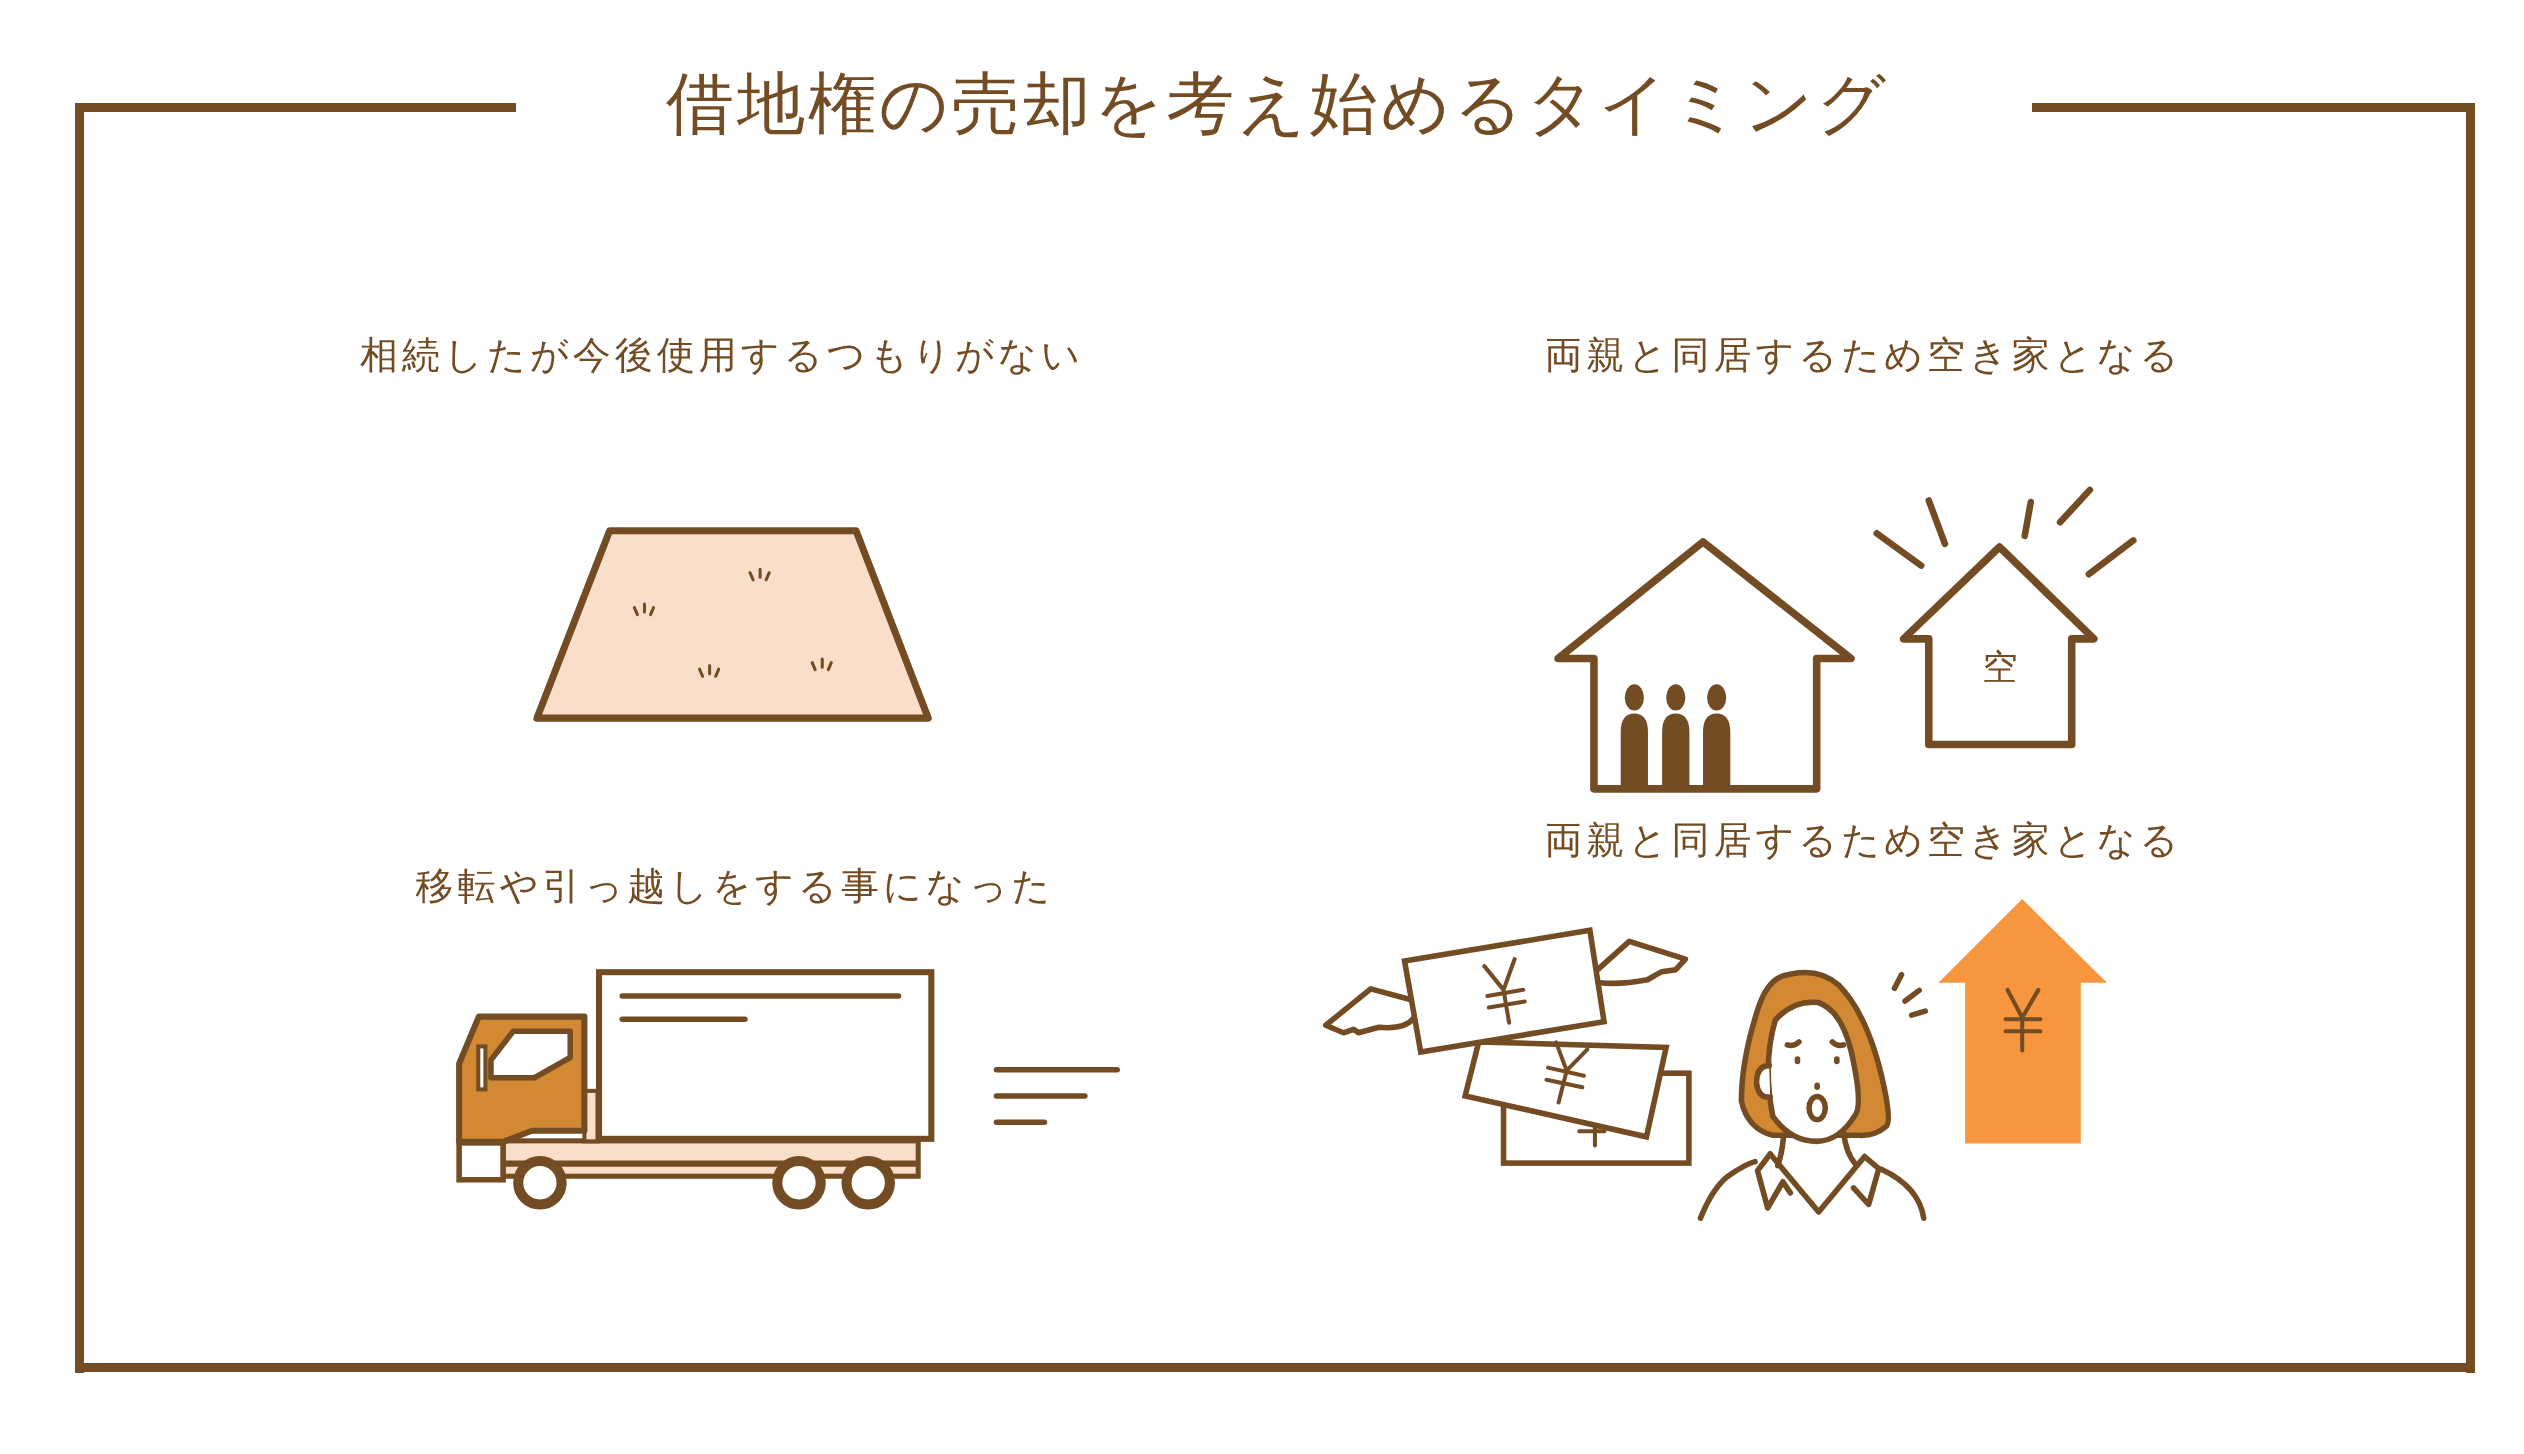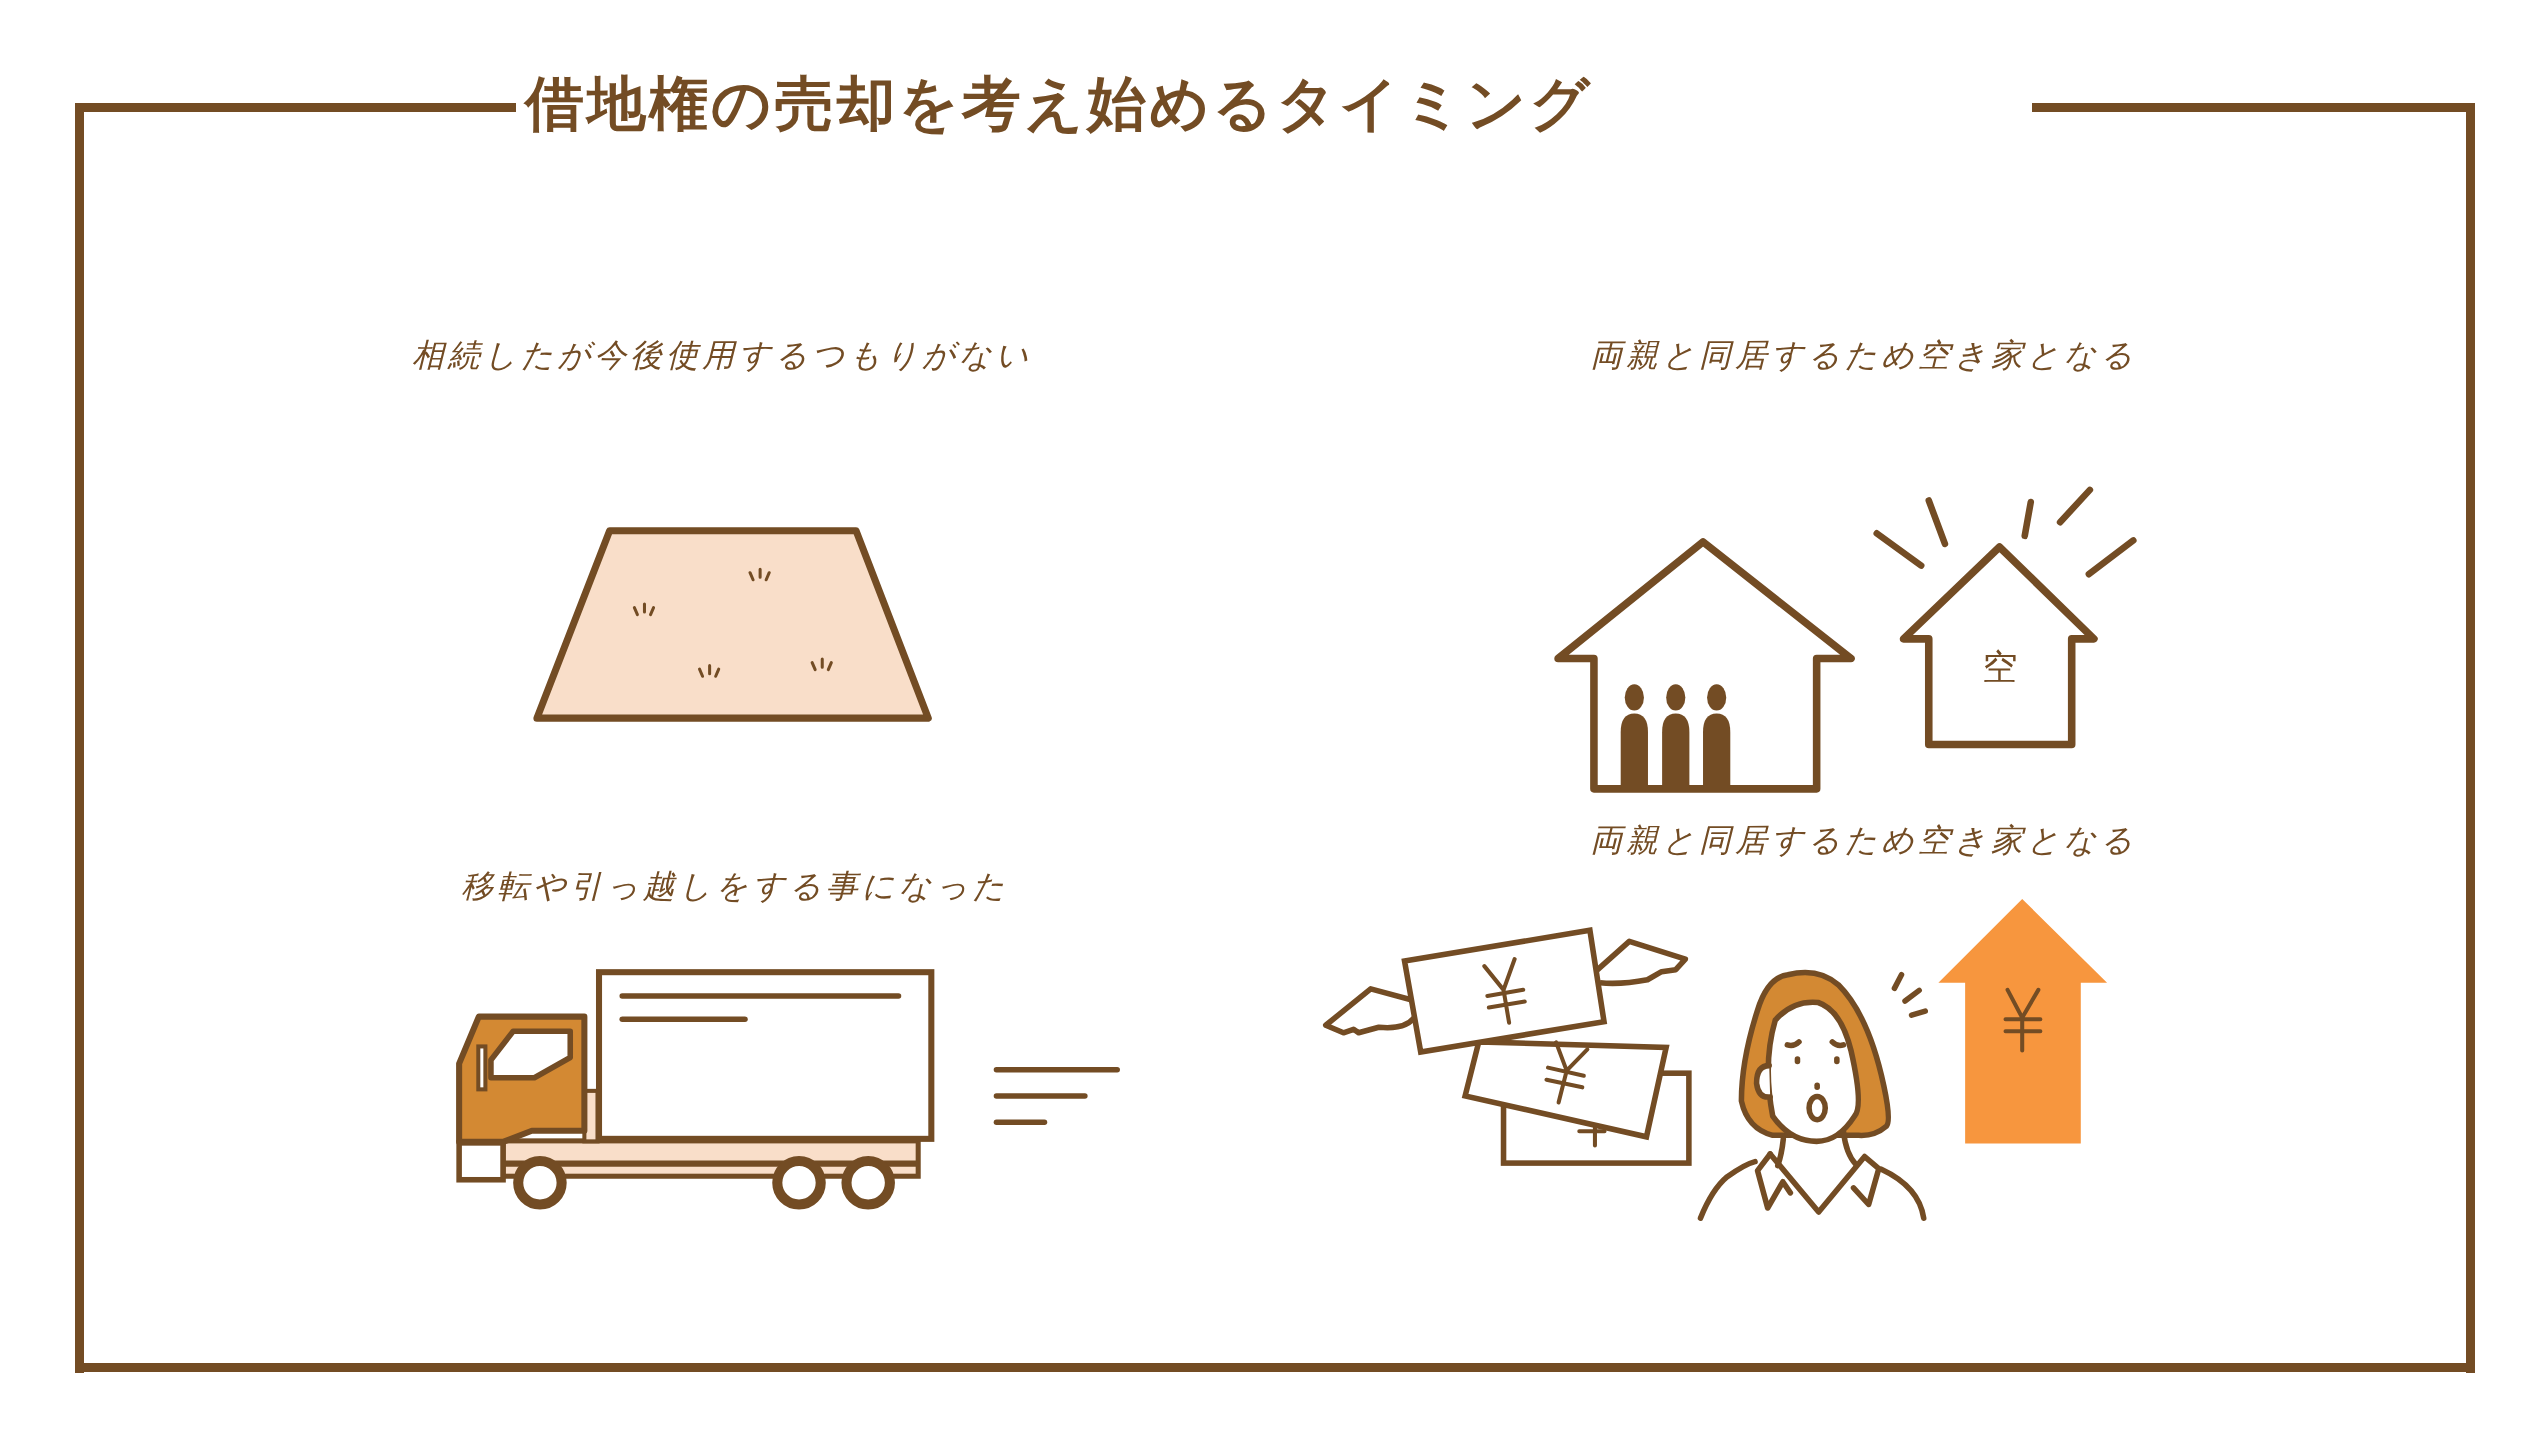--- a/index.html
+++ b/index.html
@@ -1,23 +1,23 @@
 <!DOCTYPE html>
 <html style="font-size:8px"><head>
 <meta charset="utf-8">
 <style>
   html, body { margin: 0; padding: 0; background: #ffffff; }
   body { width: 2549px; height: 1455px; position: relative; overflow: hidden;
          font-family: "DejaVu Serif", "Liberation Serif", serif; color: #734C24; }
   .frame-line { position: absolute; background: #734C24; }
   .title { position: absolute; left: 525px; top: 56px; width: 1505px; height: 96px;
-           text-align: left; font-size: 59px; line-height: 96px; letter-spacing: 3px;
-           font-weight: bold; white-space: nowrap; color: #734C24; }
-  .label { position: absolute; height: 61px; line-height: 61px; font-size: 32px;
-           letter-spacing: 4px; text-align: center; white-space: nowrap; color: #734C24; font-style: italic; }
+           text-align: center; font-size: 68px; line-height: 96px; letter-spacing: 3px;
+           font-weight: normal; white-space: nowrap; color: #734C24; }
+  .label { position: absolute; height: 61px; line-height: 61px; font-size: 38px;
+           letter-spacing: 4px; text-align: center; white-space: nowrap; color: #734C24; }
   svg.art { position: absolute; left: 0; top: 0; width: 2549px; height: 1455px; }
 </style>
 </head>
 <body>
 
 <div class="frame-line" style="left:75px; top:103px; width:441px; height:8.6px;"></div>
 <div class="frame-line" style="left:2032px; top:103px; width:443px; height:8.6px;"></div>
 <div class="frame-line" style="left:75px; top:103px; width:8.6px; height:1270px;"></div>
 <div class="frame-line" style="left:2466px; top:103px; width:8.6px; height:1270px;"></div>
 <div class="frame-line" style="left:75px; top:1363px; width:2400px; height:8.6px;"></div>

